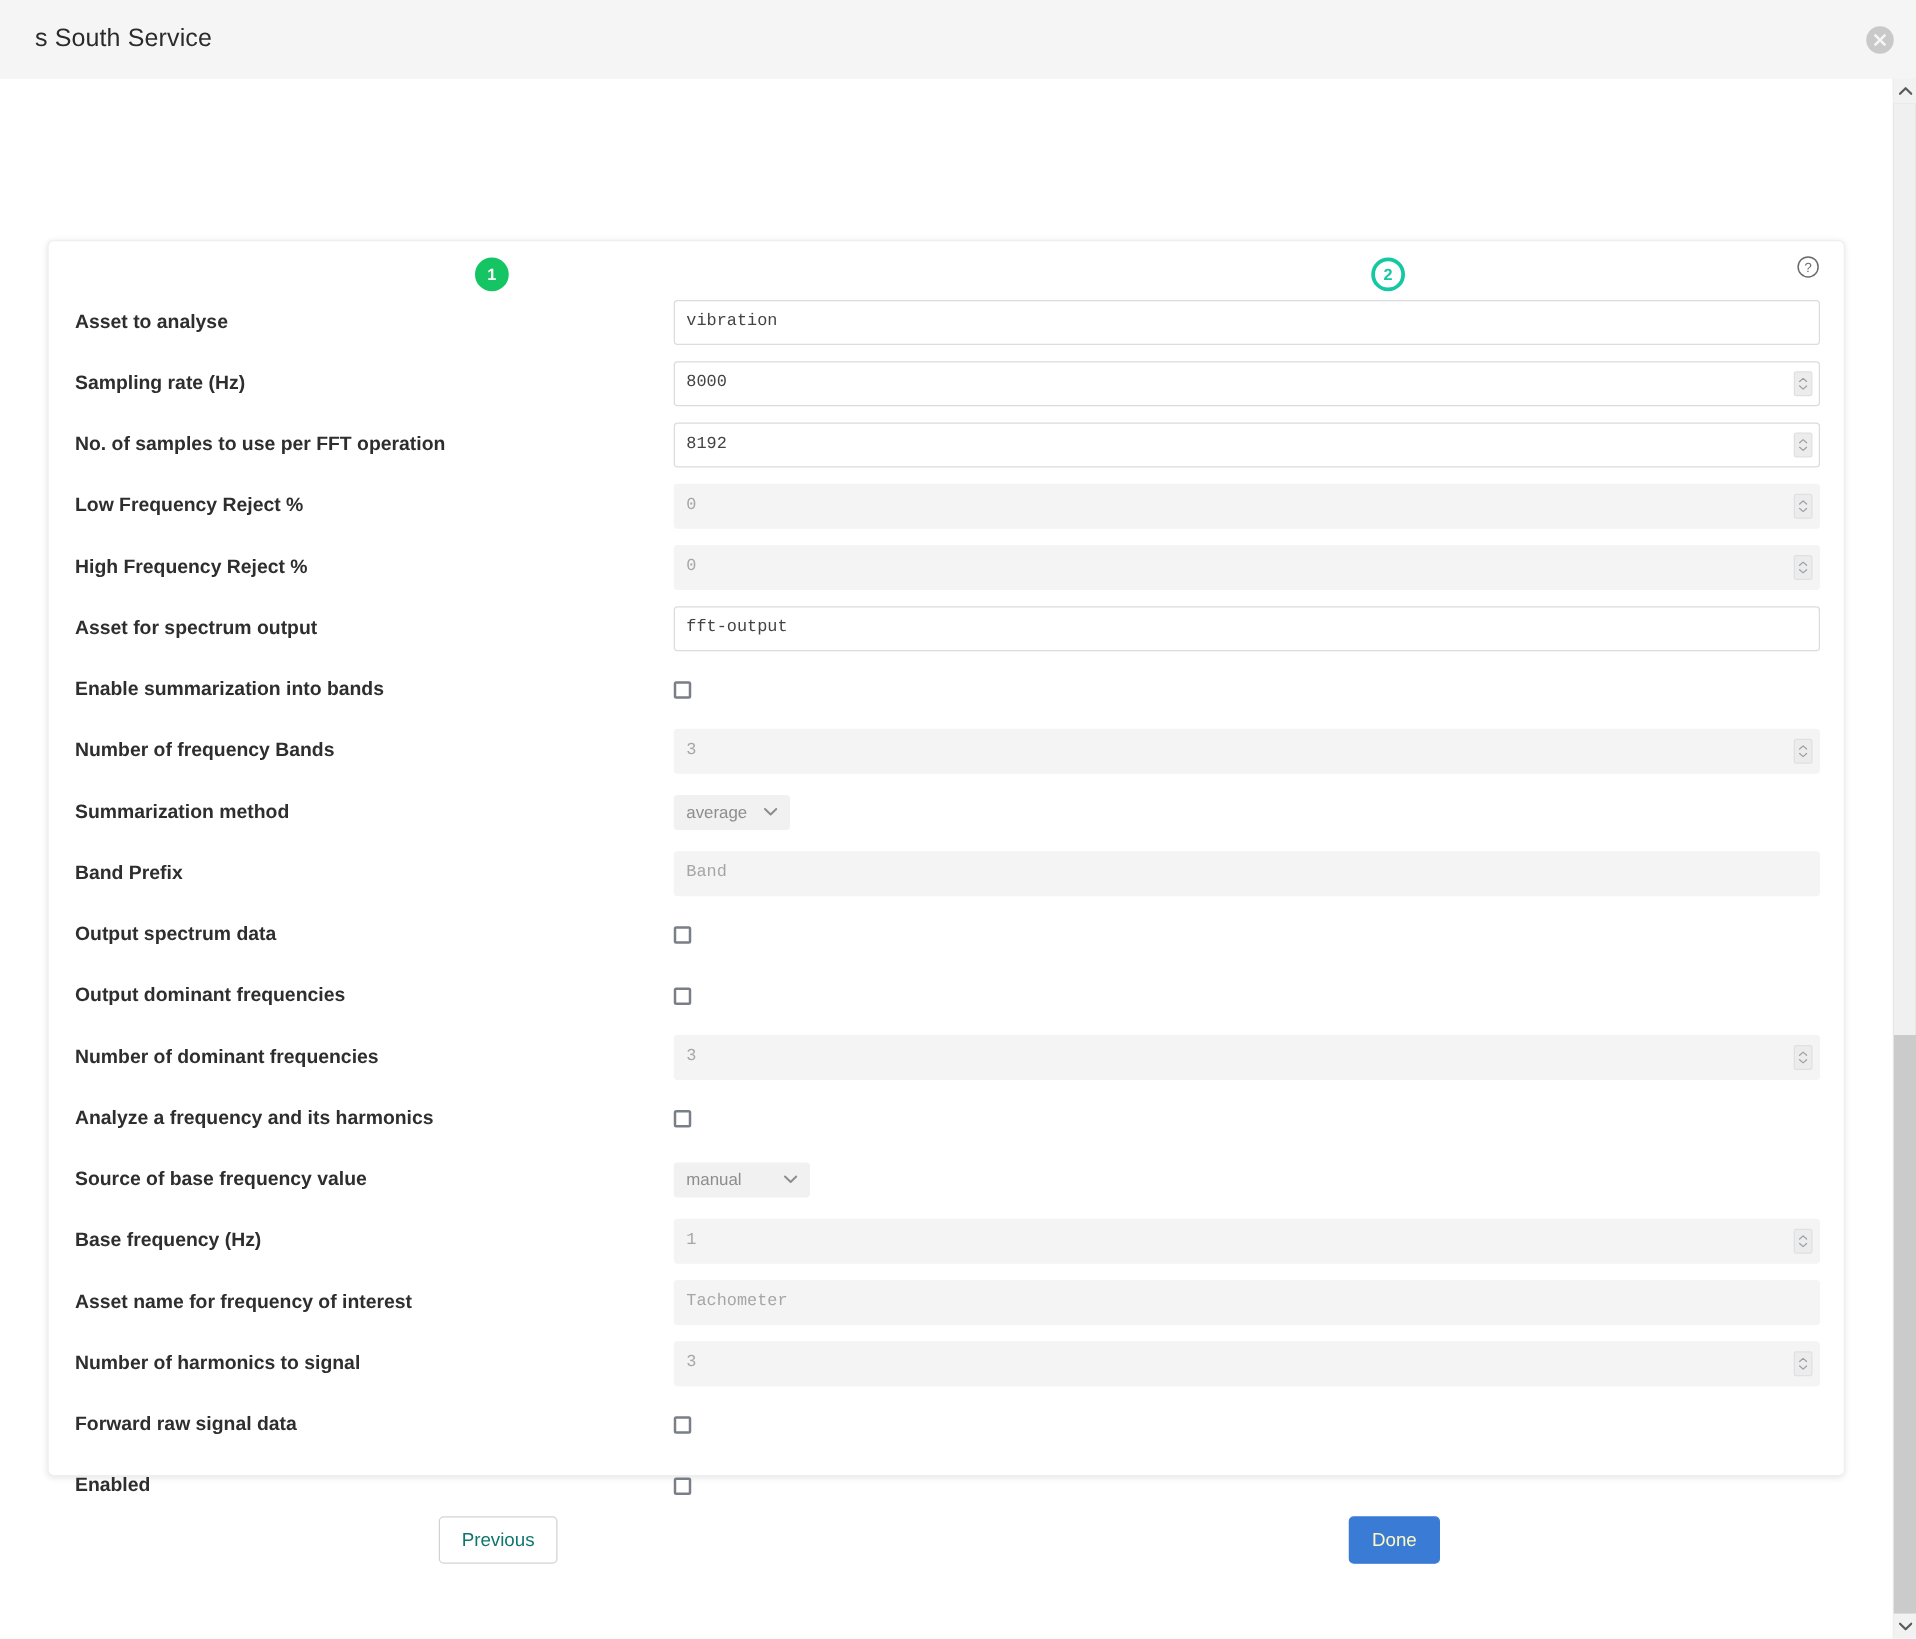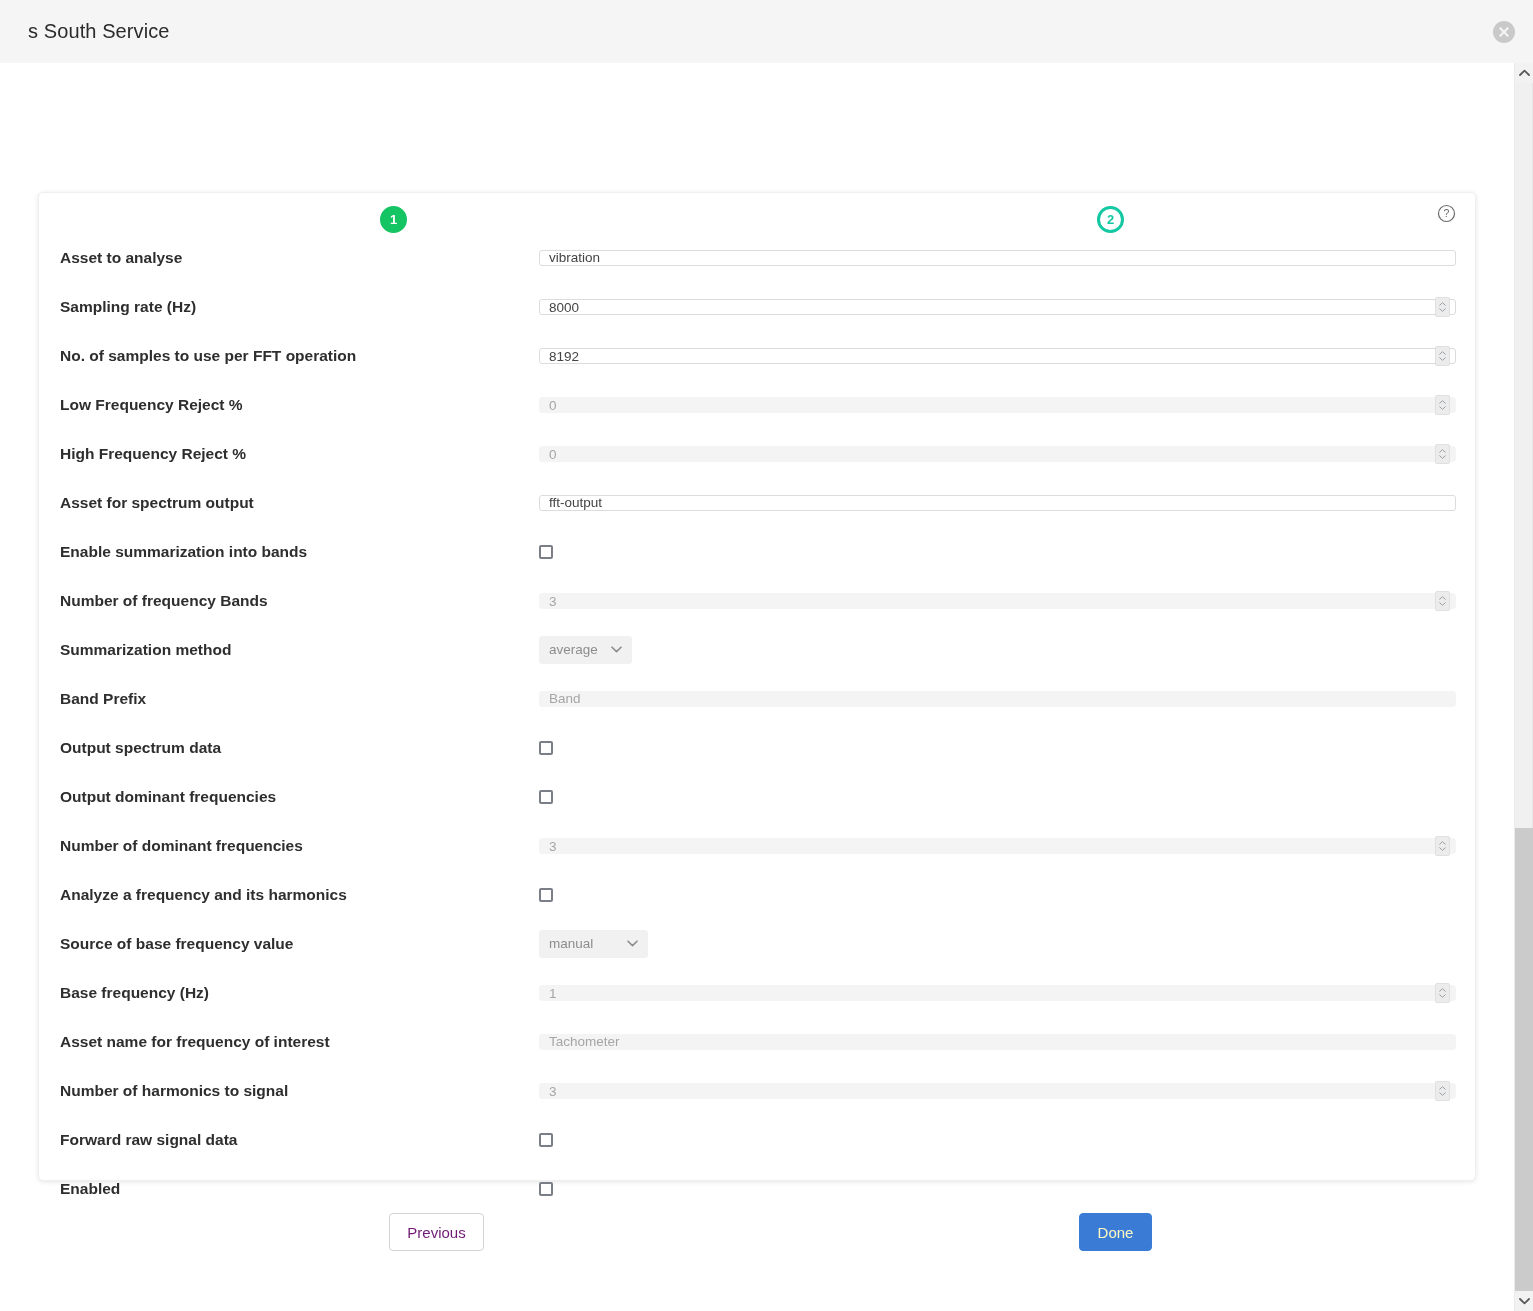--- a/index.html
+++ b/index.html
@@ -161,22 +161,22 @@
   .field-wrap {
     position: absolute;
     left: 500px;
     width: 917px;
     display: flex;
     align-items: center;
   }
 
   .txt {
     width: 917px;
-    height: 16px;
-    font-family: Liberation Sans, sans-serif;
+    height: 36px;
+    font-family: Liberation Mono, monospace;
     font-size: 13.5px;
     color: #555555;
     padding: 0 9px;
     border-radius: 3px;
     outline: none;
   }
   .txt.enabled {
     background: #ffffff;
     border: 1px solid #dcdcdc;
     color: #444444;
@@ -241,23 +241,22 @@
   }
   #btn-previous {
     position: absolute;
     left: 351px; top: 0;
     width: 95px; height: 38px;
     background: #ffffff;
     border: 1px solid #d3d3d3;
     border-radius: 4px;
     font-family: "Liberation Sans", sans-serif;
     font-size: 15px;
-    color: #701a75;
-    cursor: pointer;
-    margin-left: 38px;
+    color: #0f766e;
+    cursor: pointer;
   }
   #btn-done {
     position: absolute;
     left: 1079px; top: 0;
     width: 73px; height: 38px;
     background: #3a7bd5;
     border: 1px solid #3a7bd5;
     border-radius: 4px;
     font-family: "Liberation Sans", sans-serif;
     font-size: 15px;

